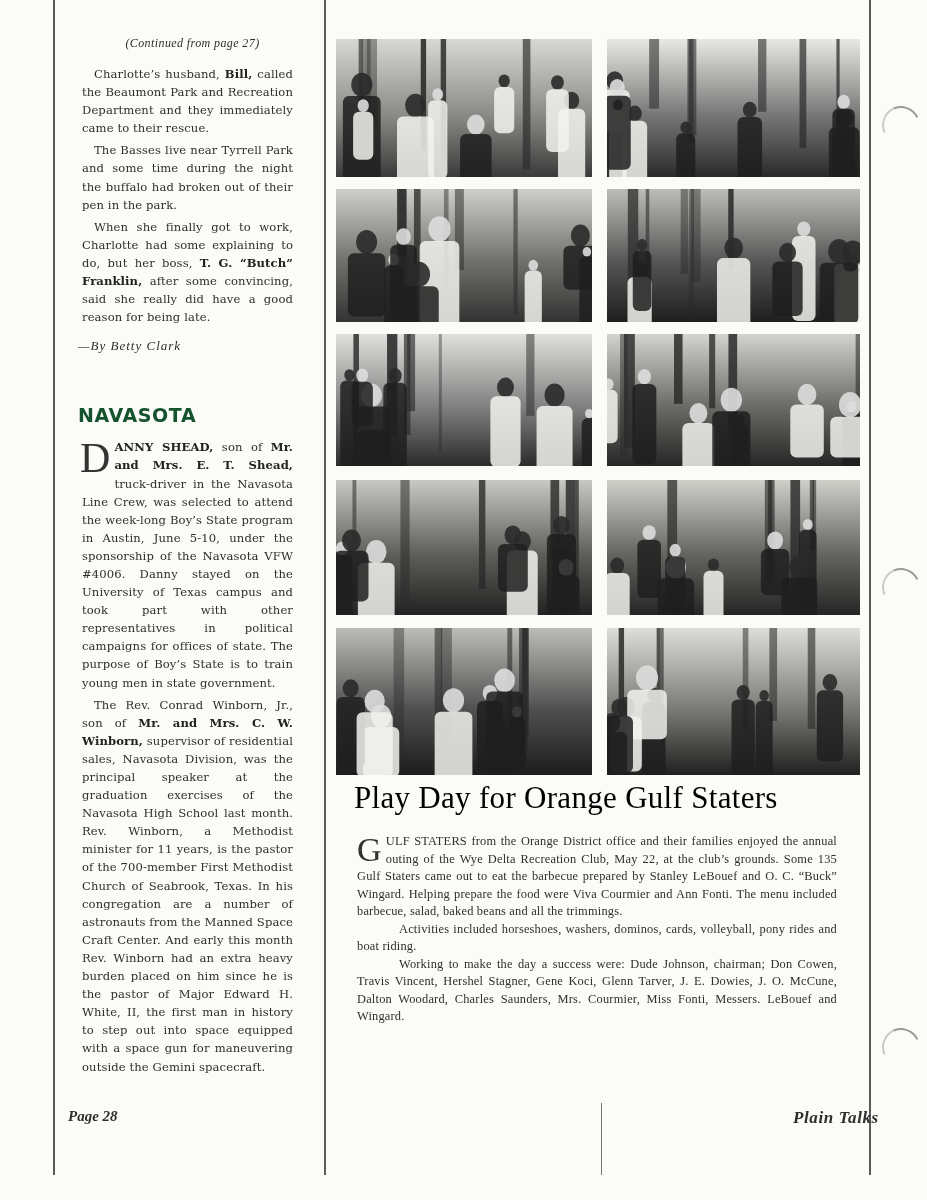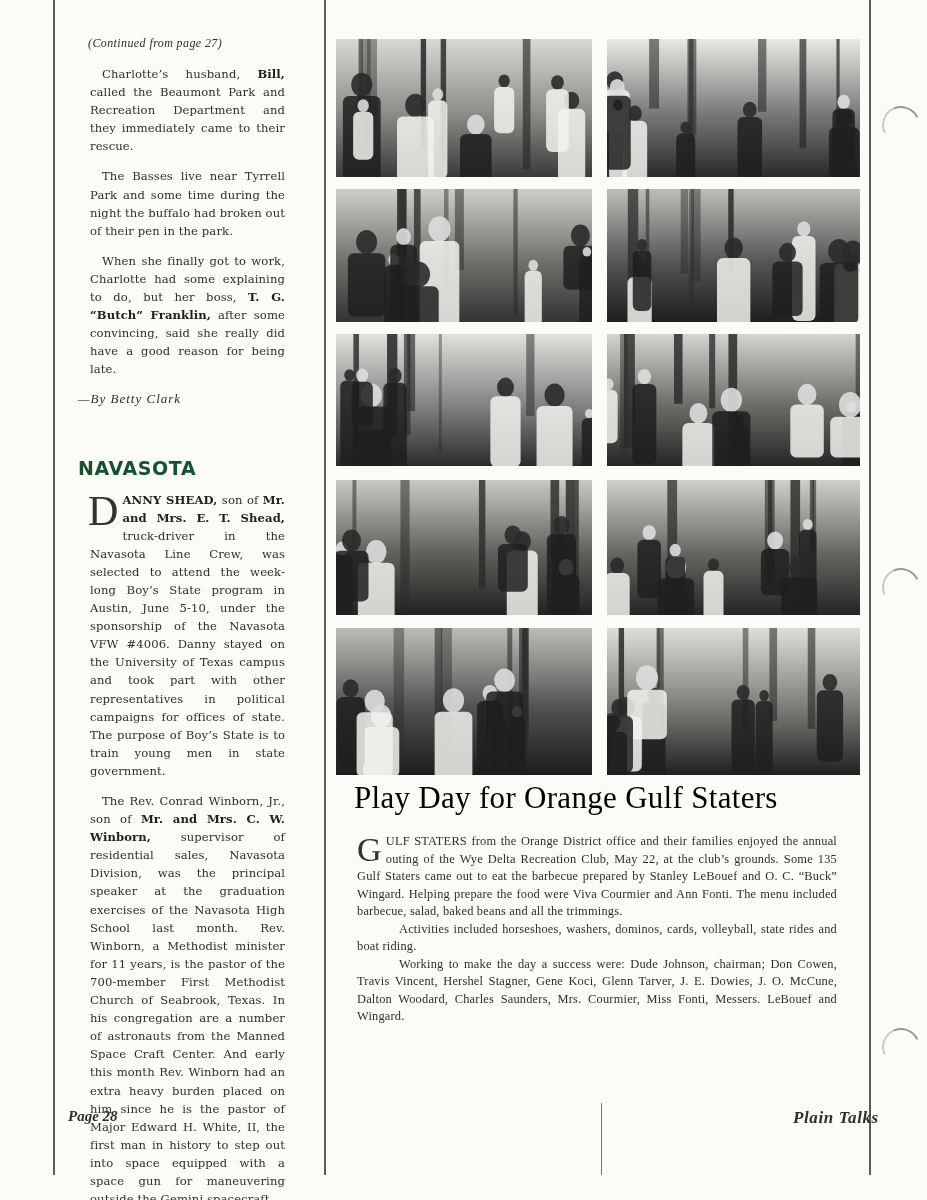--- a/index.html
+++ b/index.html
@@ -12,24 +12,24 @@
     .rule { position: absolute; background: #5a5a5a; }
     .hole {
       position: absolute; width: 34px; height: 34px; border-radius: 50%;
       border: 2px solid transparent; border-top-color: #9a9a9a; border-left-color: #c8c8c8;
       transform: rotate(20deg);
     }
 
     
     .leftcol { position: absolute; left: 78px; top: 36px; width: 219px; }
     .leftcol p {
-      margin: 12px; font-size: 11.6px; line-height: 18.1px; text-align: justify;
+      margin: 4px; font-size: 11.6px; line-height: 18.1px; text-align: justify;
       text-indent: 12px; letter-spacing: 0.1px;
     }
-    .cont { font-style: italic; text-align: left; font-size: 12px; margin-left: 10px; margin-bottom: 14px; letter-spacing: 0.4px; font-family: "Liberation Serif", serif; }
+    .cont { font-style: italic; text-align: center; font-size: 12px; margin-left: 10px; margin-bottom: 14px; letter-spacing: 0.4px; font-family: "Liberation Serif", serif; }
     .byline { font-style: italic; font-size: 13px; margin-top: 12px; letter-spacing: 1px; font-family: "Liberation Serif", serif; }
     .section-head {
       font-family: "DejaVu Sans", sans-serif; font-weight: bold; font-size: 19px;
       letter-spacing: 0.6px; color: #14532d; margin: 50px 0 12px 0;
     }
     .dropcap {
       float: left; font-size: 42px; line-height: 34px; margin: 3px 4px 0 -2px;
       font-family: "Liberation Serif", serif; color: #333;
     }
     .leftcol p.first { text-indent: 0; }
@@ -425,18 +425,18 @@
         <rect x="-1.856747256515776" y="88.02237911522633" width="27.84002914951989" height="56.77698559670782" rx="6" fill="#1f1f1f" opacity="0.85"></rect>
         <ellipse cx="222.94215106310014" cy="54.35162422839506" rx="7.369605281207133" ry="8.422406035665295" fill="#2a2a2a" opacity="0.9"></ellipse>
         <rect x="209.7821416323731" y="62.24762988683128" width="26.320018861454045" height="71.21534979423869" rx="6" fill="#1f1f1f" opacity="0.85"></rect>
       </svg>
     </div>
   </div>
 
 <div class="headline">Play Day for Orange Gulf Staters</div>
 <div class="article" id="article">
     <p class="first"><span class="dropcap">G</span><span>ULF STATERS from the Orange District office and their families enjoyed the annual outing of the Wye Delta Recreation Club, May 22, at the club’s grounds. Some 135 Gulf Staters came out to eat the barbecue prepared by Stanley LeBouef and O. C. “Buck” Wingard. Helping prepare the food were Viva Courmier and Ann Fonti. The menu included barbecue, salad, baked beans and all the trimmings.</span></p>
-    <p>Activities included horseshoes, washers, dominos, cards, volleyball, state rides and boat riding.</p>
+    <p>Activities included horseshoes, washers, dominos, cards, volleyball, pony rides and boat riding.</p>
     <p>Working to make the day a success were: Dude Johnson, chairman; Don Cowen, Travis Vincent, Hershel Stagner, Gene Koci, Glenn Tarver, J. E. Dowies, J. O. McCune, Dalton Woodard, Charles Saunders, Mrs. Courmier, Miss Fonti, Messers. LeBouef and Wingard.</p>
   </div>
 
 <div class="footer-left">Page 28</div>
 <div class="footer-right">Plain Talks</div>
 
 </body></html>

